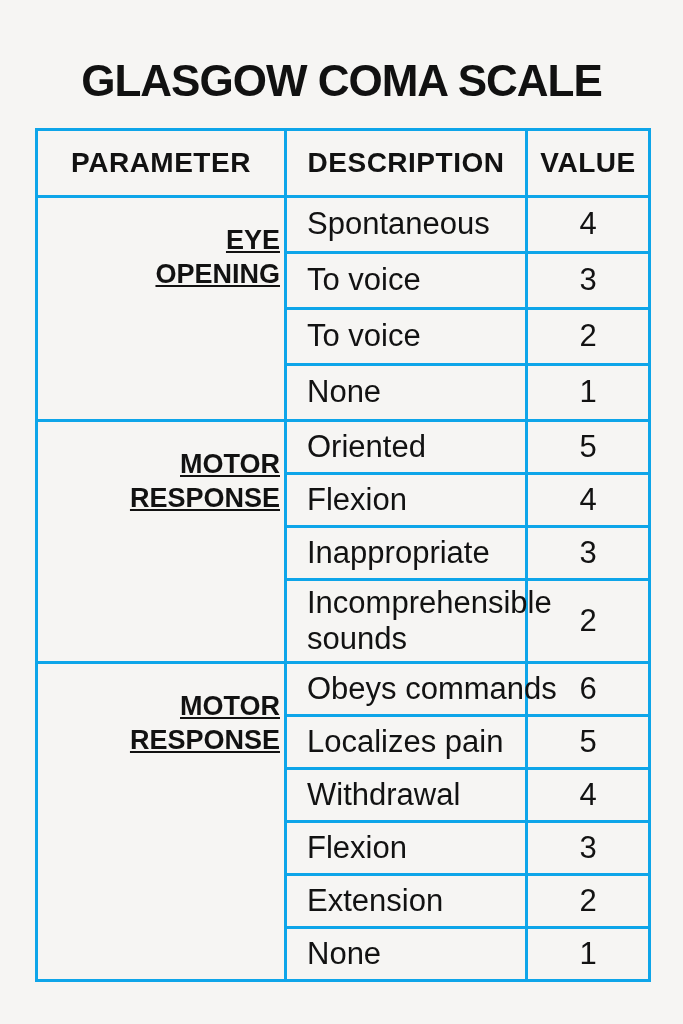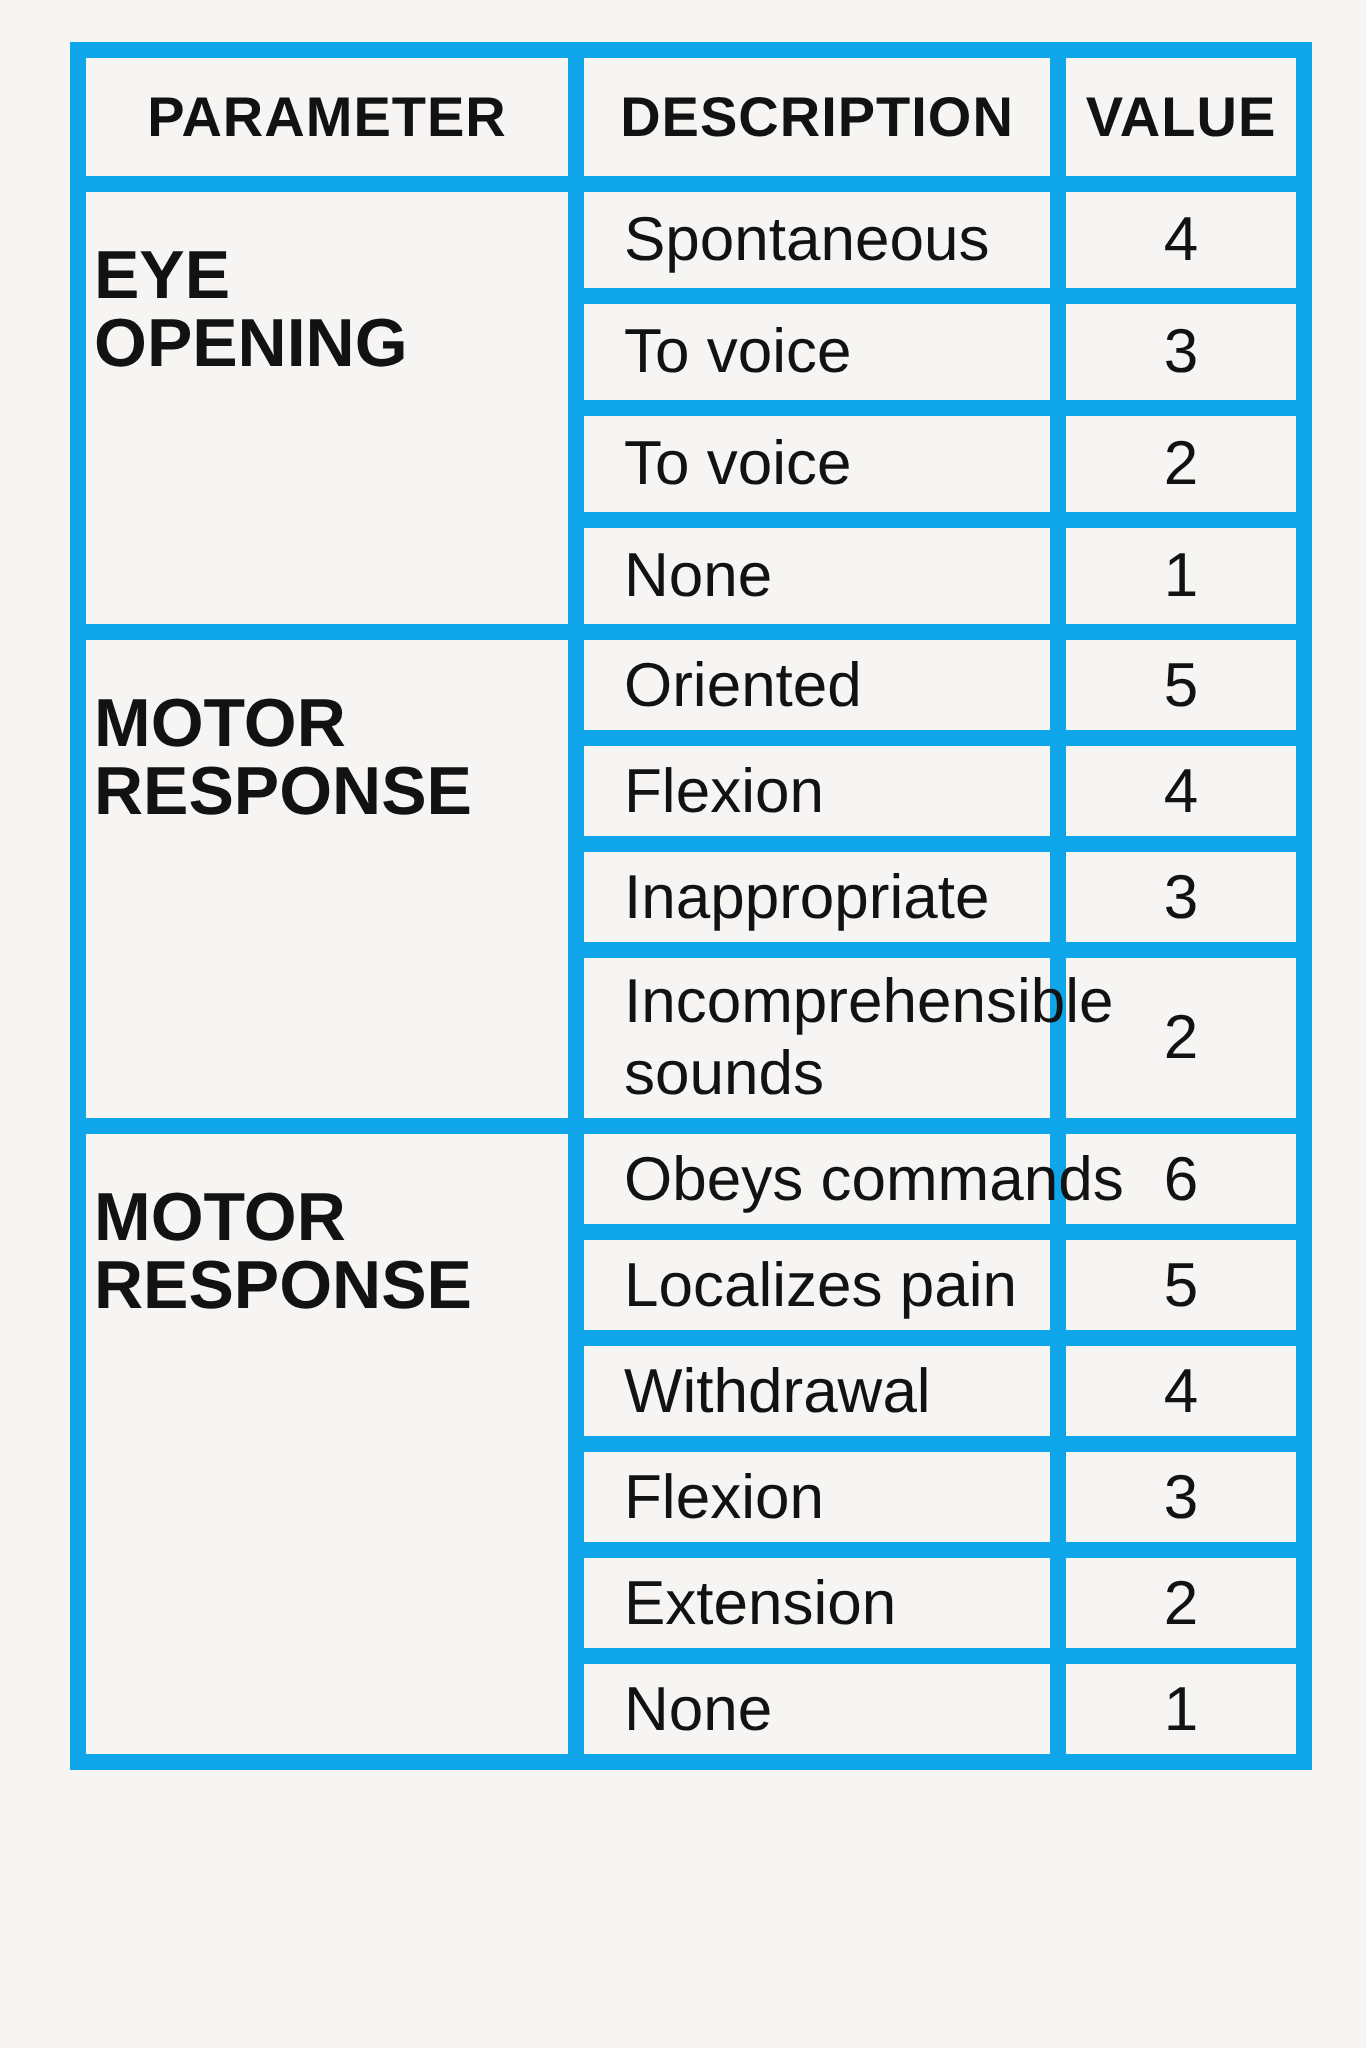--- a/index.html
+++ b/index.html
@@ -30,21 +30,21 @@
     white-space: nowrap;
   }
   table.gcs {
     border-collapse: collapse;
     table-layout: fixed;
     width: 613px;
     margin: 21px 0 0 35px;
   }
   table.gcs th,
   table.gcs td {
-    border: 8px solid #0ea5e9;
+    border: 3px solid #0ea5e9;
     background: transparent;
   }
   col.c-param { width: 249px; }
   col.c-desc  { width: 241px; }
   col.c-val   { width: 123px; }
 
   thead tr { height: 67px; }
   thead th {
     font-size: 28px;
     font-weight: bold;
@@ -52,26 +52,27 @@
     text-align: center;
     vertical-align: middle;
     padding: 0;
   }
 
   tbody tr { height: 53px; }
   tbody tr.sec-0 { height: 56px; }
 
   td.param {
     vertical-align: top;
-    text-align: left;
+    text-align: right;
     font-weight: bold;
-    font-size: 34px;
+    font-size: 27px;
     line-height: 34px;
     padding: 25px 4px 4px 4px;
     white-space: pre-line;
+    text-decoration: underline;
   }
   td.desc {
     vertical-align: middle;
     font-size: 31px;
     line-height: 36px;
     padding: 4px 0 4px 20px;
     white-space: pre;
     overflow: visible;
     margin-top: 20px;
   }
@@ -80,20 +81,21 @@
     text-align: center;
     font-size: 31px;
     padding: 0;
   }
 </style>
 </head>
 <body>
 
 <div class="page">
 
+  <h1 class="title">GLASGOW COMA SCALE</h1>
 
   <table class="gcs">
     <colgroup>
       <col class="c-param">
       <col class="c-desc">
       <col class="c-val">
     </colgroup>
     <thead>
       <tr>
         <th>PARAMETER</th>

